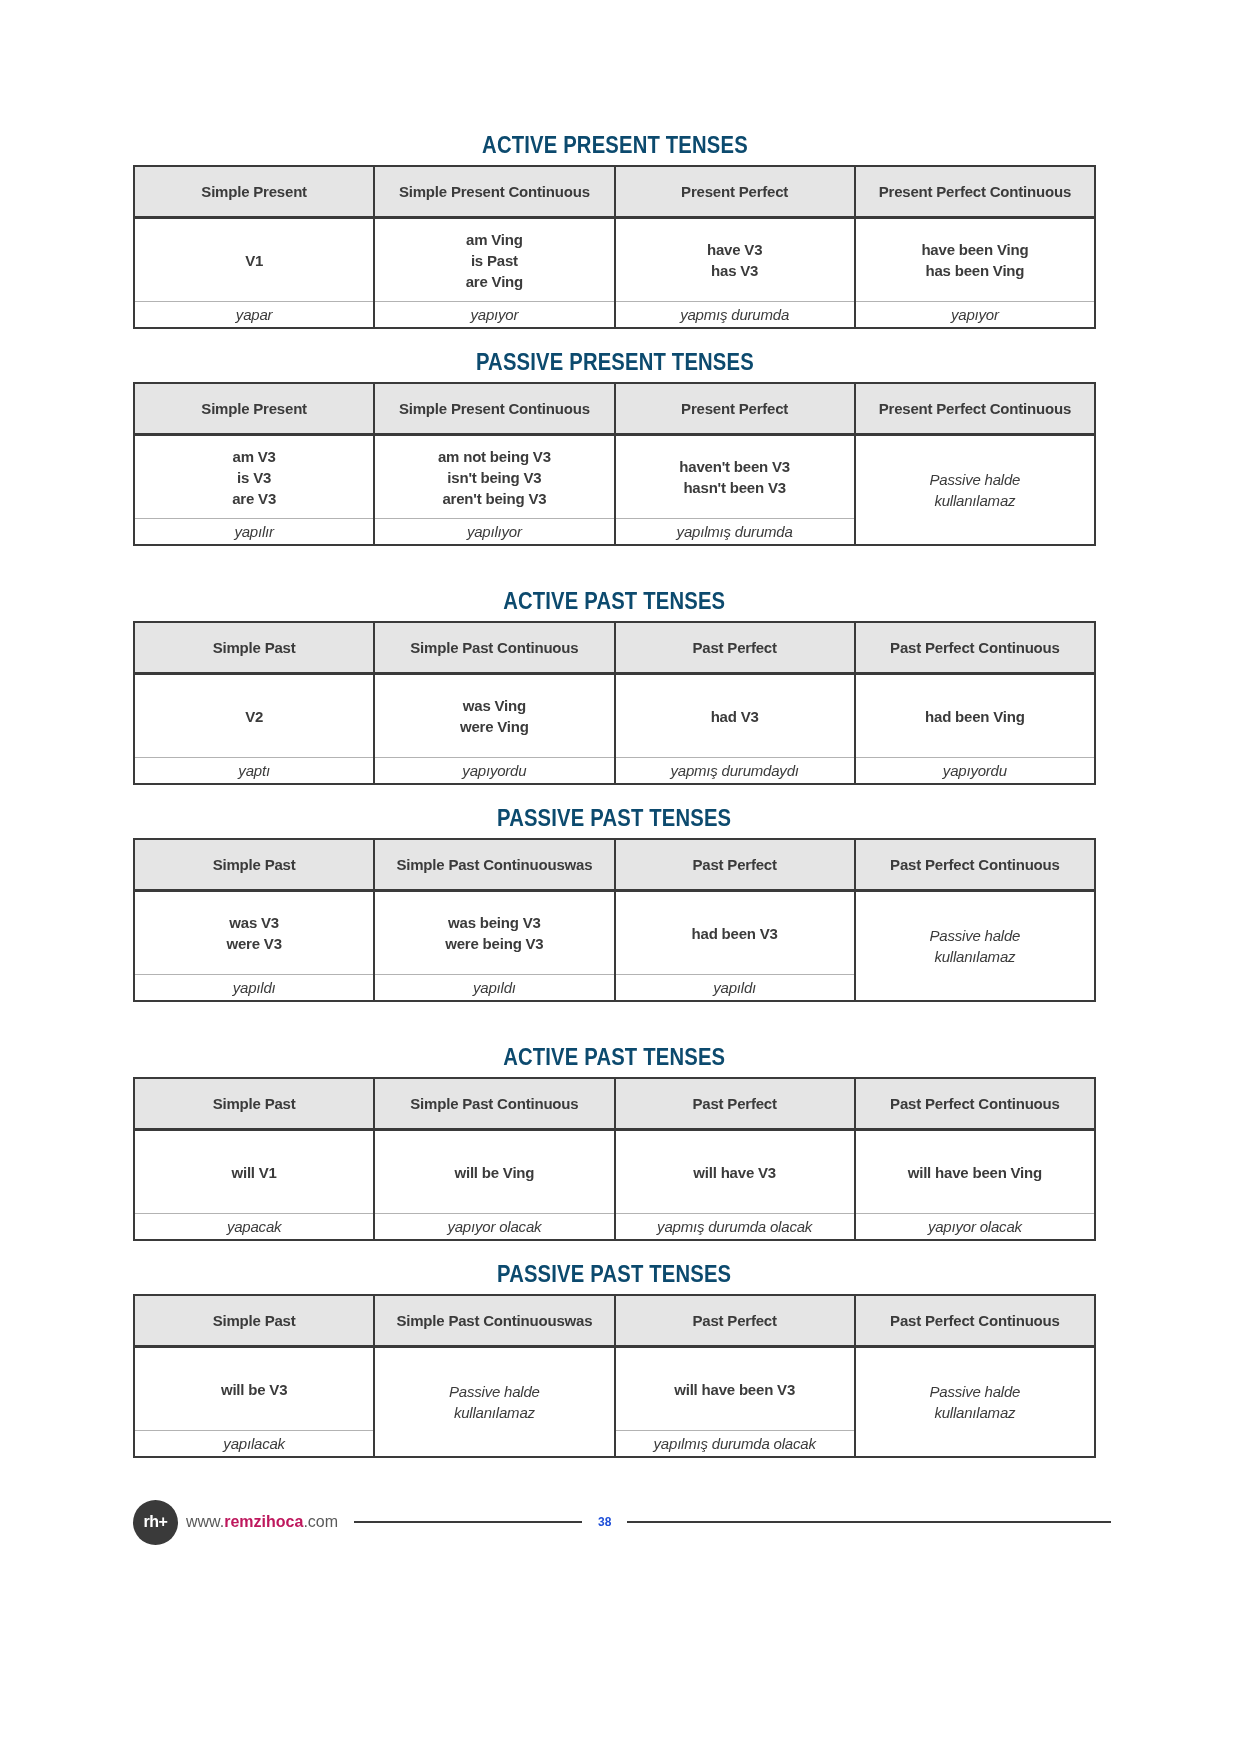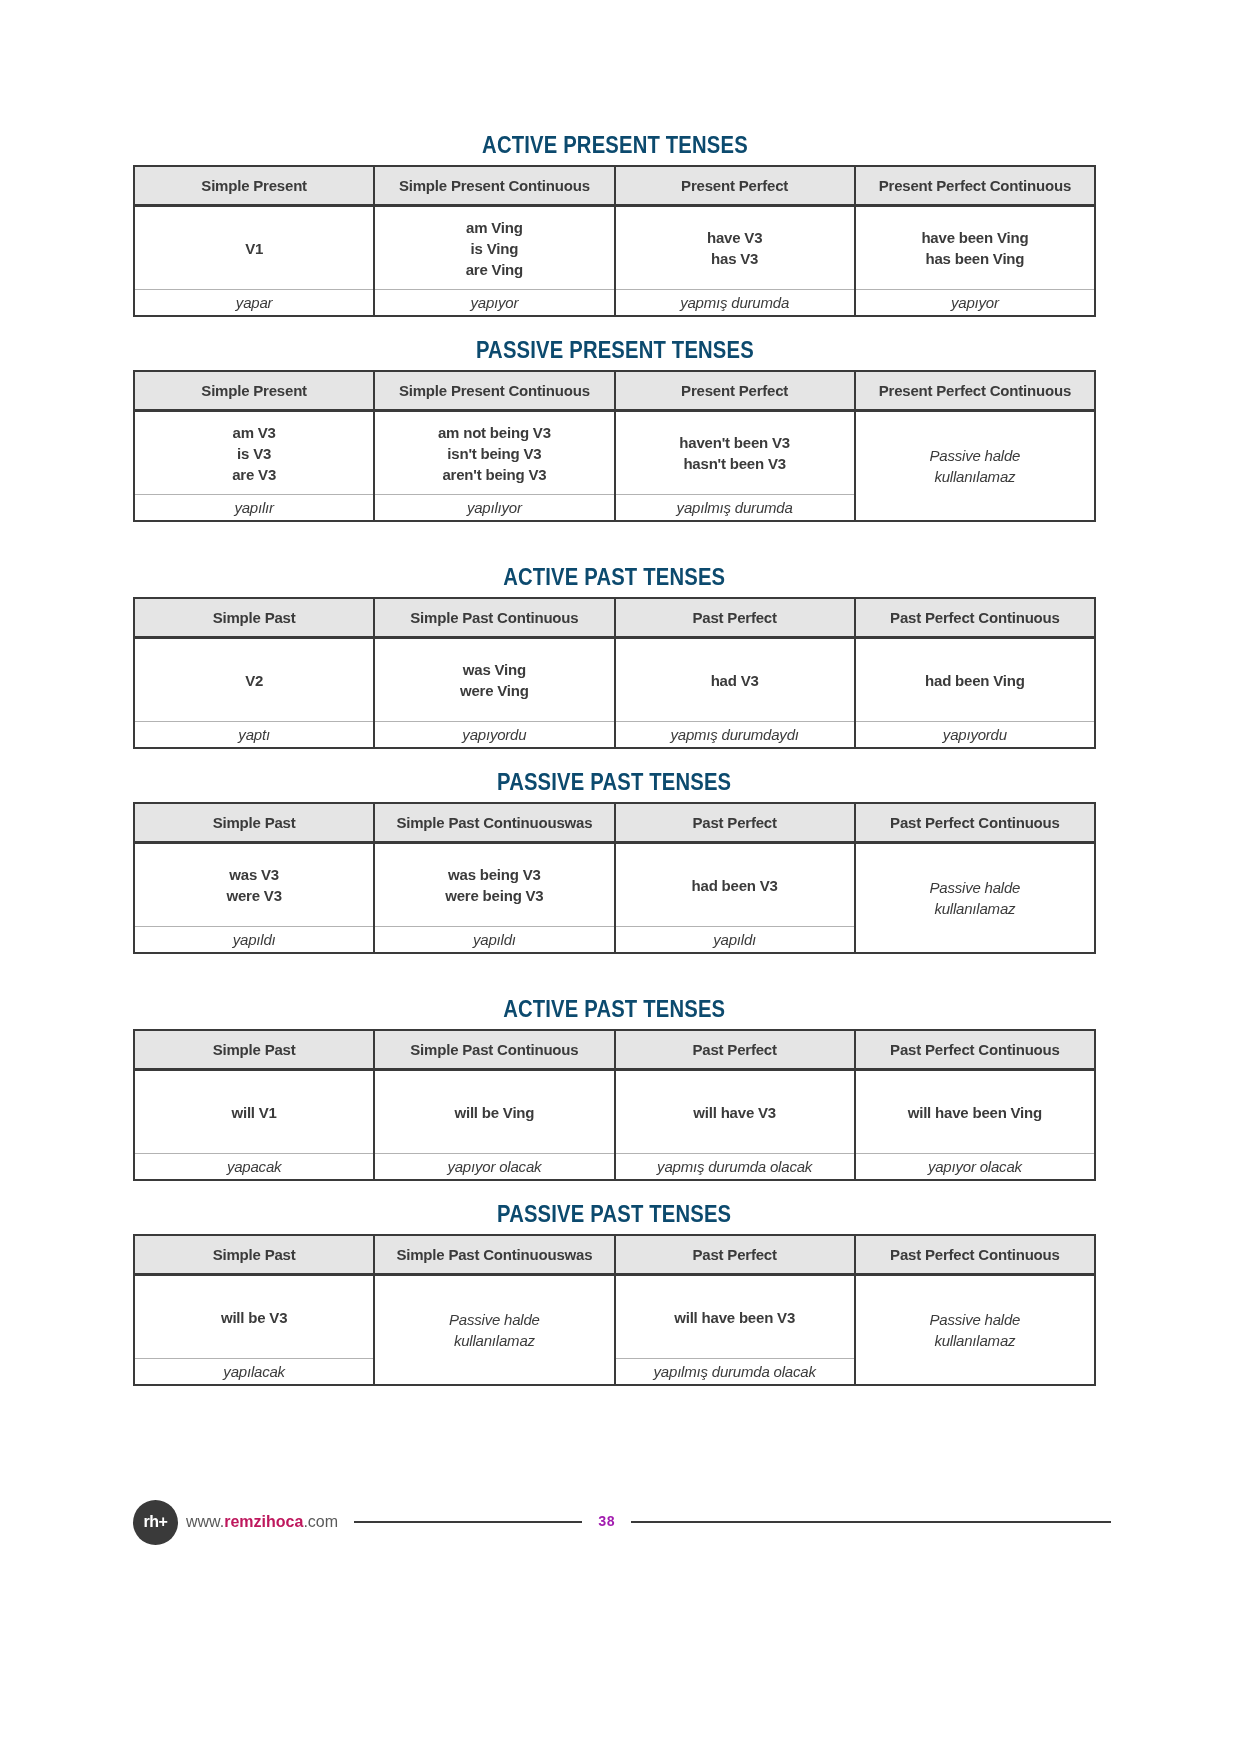--- a/index.html
+++ b/index.html
@@ -39,21 +39,21 @@
   }
   table.tense-table th {
     background: #e5e5e5;
     border: 2px solid #3a3a3a;
     border-bottom: 3px solid #3a3a3a;
     font-size: 15px;
     font-weight: 700;
     height: 37px;
     text-align: center;
     letter-spacing: -0.2px;
-    padding: 10px;
+    padding: 16px;
     overflow: hidden;
     white-space: nowrap;
   }
   table.tense-table td {
     border-left: 2px solid #3a3a3a;
     border-right: 2px solid #3a3a3a;
     text-align: center;
     vertical-align: middle;
     padding: 4px;
   }
@@ -100,21 +100,21 @@
     font-weight: 800;
     font-size: 16px;
     letter-spacing: -0.5px;
     flex: 0 0 auto;
   }
   .site-url { margin-left: 8px; font-size: 16px; color: #4a4a4a; white-space: nowrap; }
   .site-url .bold { font-weight: 700; color: #be185d; }
   .site-url .light { font-weight: 400; color: #5a5a5a; }
   .rule { height: 2px; background: #3a3a3a; }
   .rule-left { width: 228px; margin-left: 16px; flex: 0 0 auto; }
-  .page-number { margin: 0 16px; font-size: 14px; font-weight: 800; color: #a21caf; font-family: Liberation Mono, monospace; }
+  .page-number { margin: 0 16px; font-size: 12px; font-weight: 800; color: #1d4ed8; }
   .rule-right { flex: 1 1 auto; }
 </style>
 </head>
 <body>
 
 <div class="page">
   <div class="content">
 
     <div class="section">
       <h2 class="section-title"><span class="cond">ACTIVE PRESENT TENSES</span></h2>
@@ -127,21 +127,21 @@
             <th>Present Perfect Continuous</th>
           </tr>
         </thead>
         <tbody>
           <tr class="forms-row">
             <td>
                 <div>V1</div>
               </td>
             <td>
               <div>am Ving</div>
-              <div>is Ving</div>
+              <div>is Past</div>
               <div>are Ving</div>
             </td>
             <td>
               <div>have V3</div>
               <div>has V3</div>
             </td>
             <td>
               <div>have been Ving</div>
               <div>has been Ving</div>
             </td>

